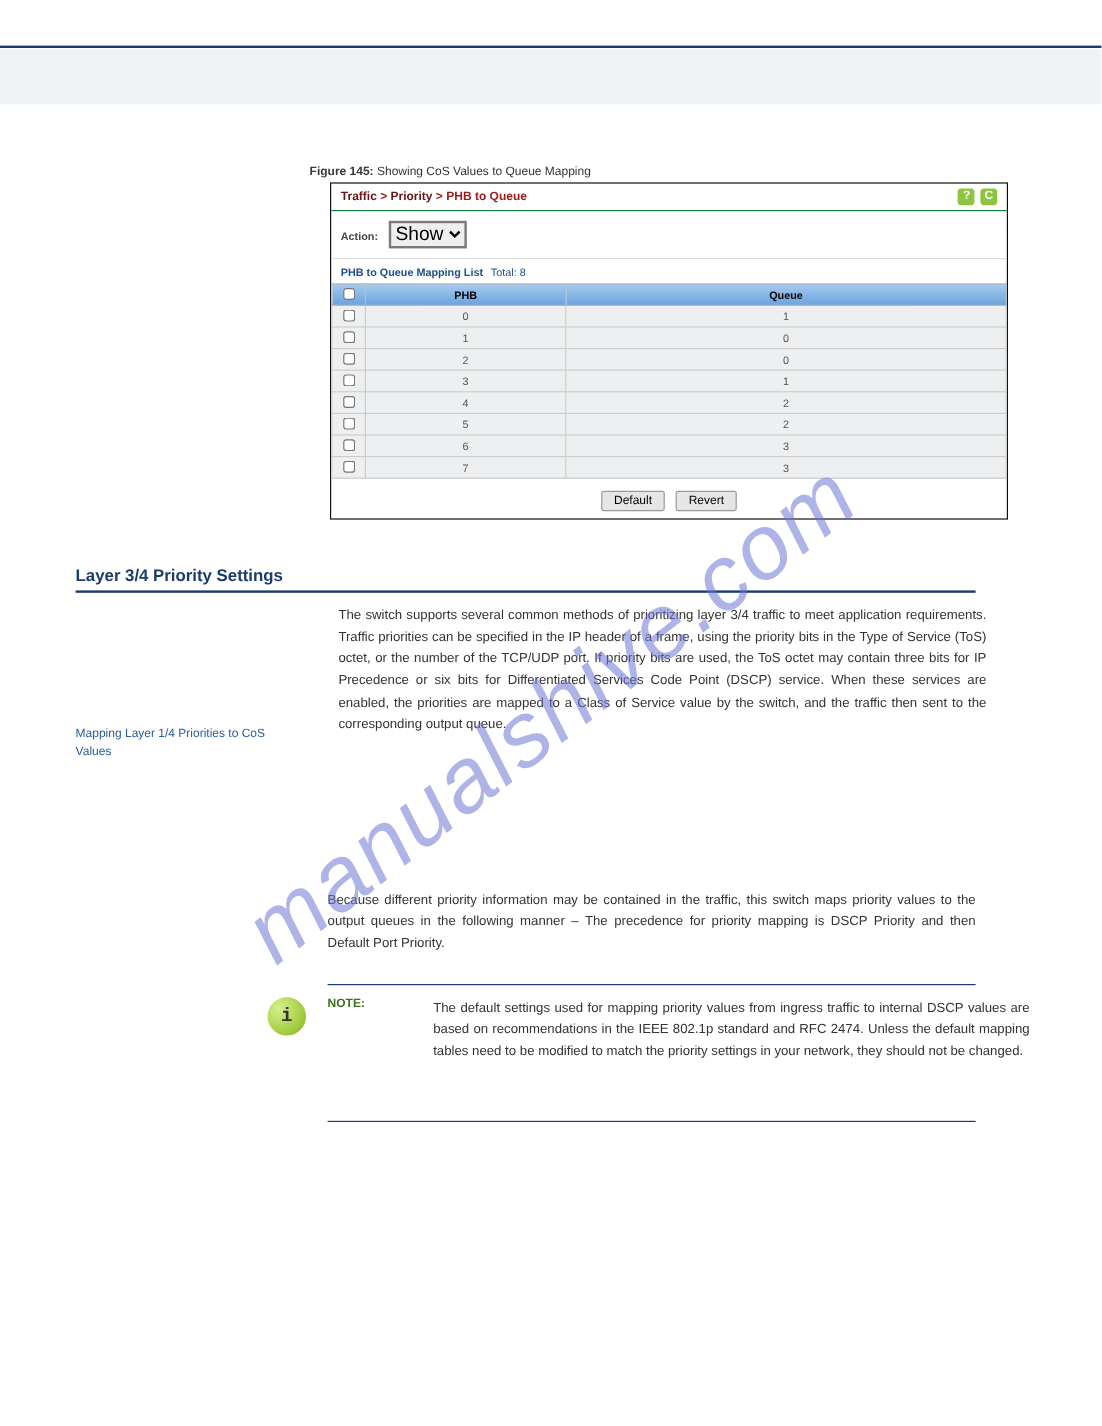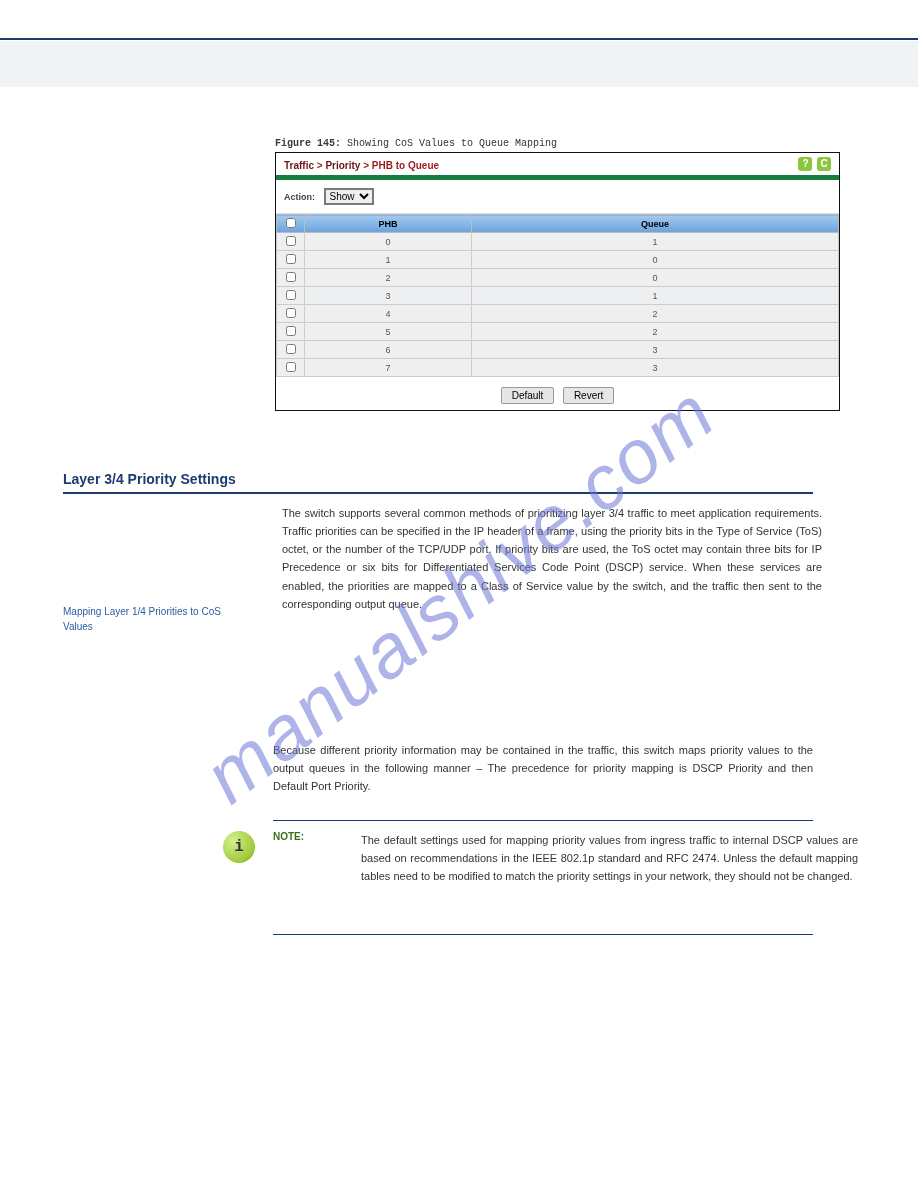--- a/index.html
+++ b/index.html
@@ -18,63 +18,63 @@
     background: #1c3b6e;
   }
   .chapter-band {
     position: absolute;
     left: 0; right: 0; top: 41px;
     height: 46px;
     background: #f0f3f5;
   }
   .fig-caption {
     position: absolute;
-    left: 275px;
+    left: 258px;
     top: 138px;
     font-size: 10px;
-    font-family: Liberation Mono, monospace;
+    font-family: Liberation Sans, sans-serif;
   }
   .fig-caption .fignum { font-weight: bold; color: #3a3a3a; }
   .screenshot {
     position: absolute;
     left: 275px;
     top: 152px;
     width: 565px;
     border: 1px solid #111;
     background: #fff;
     font-size: 9px;
     color: #555;
   }
   .ss-titlebar {
     display: flex;
     justify-content: space-between;
-    align-items: flex-end;
+    align-items: center;
     padding: 4px 8px;
-    border-bottom: 5px solid #15803d;
+    border-bottom: 1px solid #15803d;
   }
   .ss-breadcrumb { color: #9a1b1b; font-weight: bold; font-size: 10px; }
   .ss-breadcrumb .link { color: #6b1414; }
   .ss-icons span {
     display: inline-block;
     width: 14px; height: 14px;
     background: #8cc63f;
     border-radius: 3px;
     margin-left: 2px;
     text-align: center;
     color: #fff;
     font-weight: bold;
     line-height: 14px;
     font-size: 10px;
   }
   .ss-action {
     padding: 8px;
     border-bottom: 1px solid #ddd;
   }
   .ss-action label { font-weight: bold; color:#444; margin-right:6px;}
-  .ss-action select { font-size: 10px; border:2px solid #7a7a7a; }
+  .ss-action select { font-size: 16px; border:2px solid #7a7a7a; }
   .ss-listtitle {
     padding: 6px 8px 4px 8px;
   }
   .ss-listtitle .lt { color:#1d4e8f; font-weight:bold; }
   .ss-listtitle .tot { color:#1d4e8f; margin-left:4px; font-size:9px;}
   .ss-table { width: 100%; border-collapse: collapse; margin: 0; }
   .ss-table th {
     background: linear-gradient(#a4c9ee,#6aa3dd);
     color: #000;
     font-weight: bold;
@@ -152,20 +152,24 @@
       <span>?</span>
       <span>C</span>
     </div>
   </div>
   <div class="ss-action">
     <label>Action:</label>
     <select>
       <option>Show</option>
     </select>
   </div>
+  <div class="ss-listtitle">
+    <span class="lt">PHB to Queue Mapping List</span>
+    <span class="tot">Total: 8</span>
+  </div>
   <table class="ss-table">
     <thead>
       <tr>
         <th class="chk"><input type="checkbox" style=""></th>
         <th class="phb">PHB</th>
         <th>Queue</th>
       </tr>
     </thead>
     <tbody>
       <tr>

